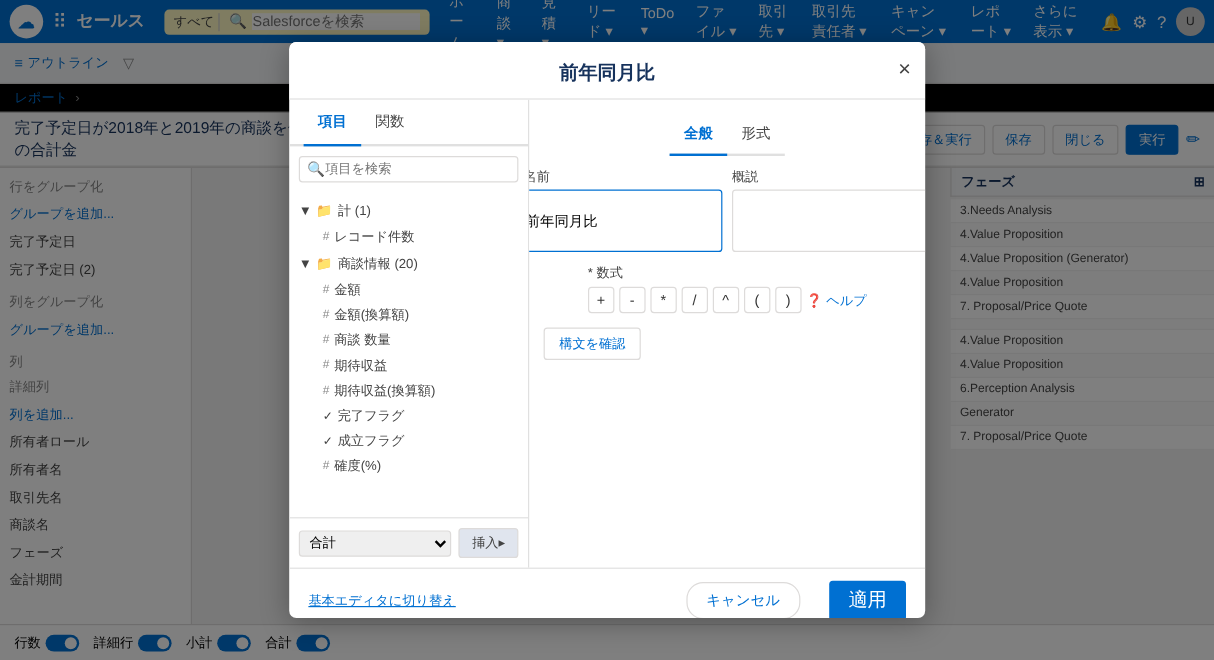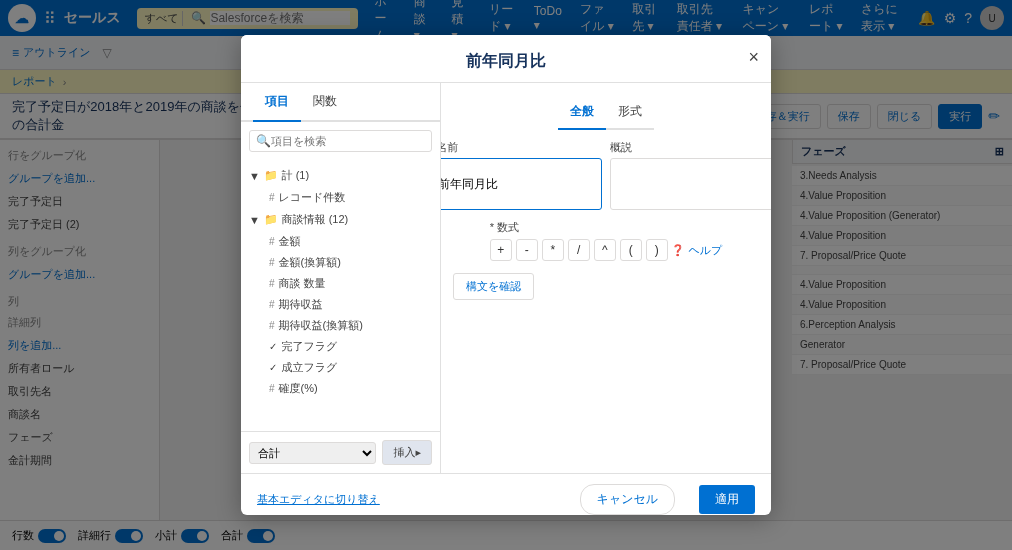--- a/index.html
+++ b/index.html
@@ -68,21 +68,21 @@
       display: flex;
       align-items: center;
       padding: 0 8px;
       gap: 2px;
       border-bottom: 1px solid #dddbda;
     }
     .edit-icon { font-size: 14px; color: #0070d2; cursor: pointer; }
 
     
     .breadcrumb-bar {
-      background: #fef9c3;
+      background: #000000;
       padding: 4px 12px;
       border-bottom: 1px solid #dddbda;
       display: flex; align-items: center; gap: 6px;
     }
     .breadcrumb-link { color: #0070d2; font-size: 11px; cursor: pointer; }
     .breadcrumb-sep { color: #888; font-size: 11px; }
 
     
     .report-toolbar {
       background: white;
@@ -404,21 +404,21 @@
       display: flex; justify-content: flex-end; gap: 24px;
       align-items: center;
     }
     .btn-cancel {
       border: 1px solid #dddbda; background: white;
       border-radius: 14px; padding: 6px 16px; font-size: 12px;
       cursor: pointer; color: #0070d2;
     }
     .btn-apply {
       background: #0070d2; color: white; border: none;
-      border-radius: 3px; padding: 6px 16px; font-size: 12px;
+      border-radius: 3px; padding: 6px 16px; font-size: 16px;
       cursor: pointer;
     }
     .basic-editor-link {
       color: #0070d2; font-size: 11px; cursor: pointer; margin-right: auto;
       text-decoration: underline;
     }
   </style>
 </head>
 <body>
 
@@ -493,20 +493,21 @@
     <div class="section-label">行をグループ化</div>
     <div class="add-group-btn">グループを追加...</div>
     <div class="field-item">完了予定日</div>
     <div class="field-item">完了予定日 (2)</div>
     <div class="section-label">列をグループ化</div>
     <div class="add-group-btn">グループを追加...</div>
     <div class="section-label">列</div>
     <div class="section-label" style="padding-top:2px;">詳細列</div>
     <div class="add-group-btn">列を追加...</div>
     <div class="field-item">所有者ロール</div>
+    <div class="field-item">所有者名</div>
     <div class="field-item">取引先名</div>
     <div class="field-item">商談名</div>
     <div class="field-item">フェーズ</div>
     <div class="field-item">金計期間</div>
   </div>
 
   <div class="right-content">
 
     <div class="phase-header">
       <span>フェーズ</span>
@@ -581,21 +582,21 @@
             <div class="tree-child">
               <span class="hash">#</span>
               <span>レコード件数</span>
             </div>
           </div>
 
           <div class="tree-group">
             <div class="tree-group-header">
               <span>▼</span>
               <span>📁</span>
-              <span>商談情報 (12)</span>
+              <span>商談情報 (20)</span>
             </div>
             <div class="tree-child">
               <span class="hash">#</span>
               <span>金額</span>
             </div>
             <div class="tree-child">
               <span class="hash">#</span>
               <span>金額(換算額)</span>
             </div>
             <div class="tree-child">

